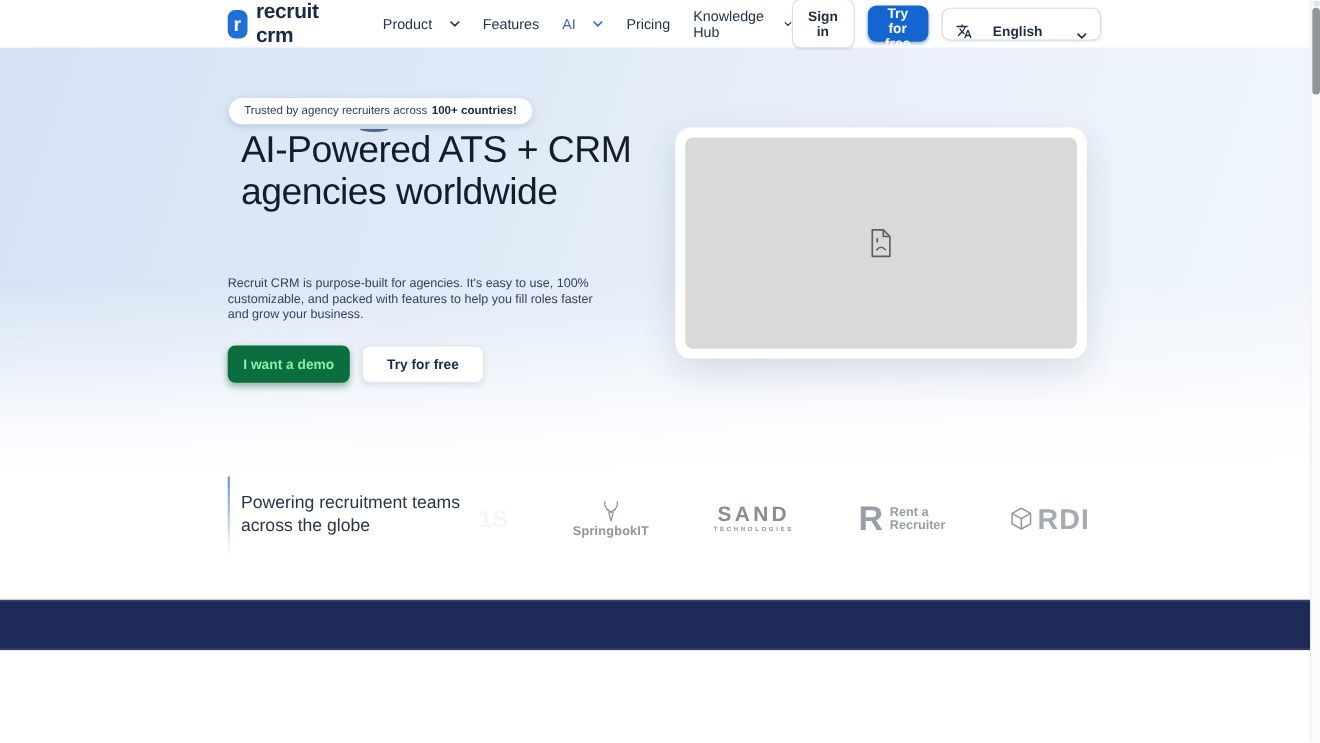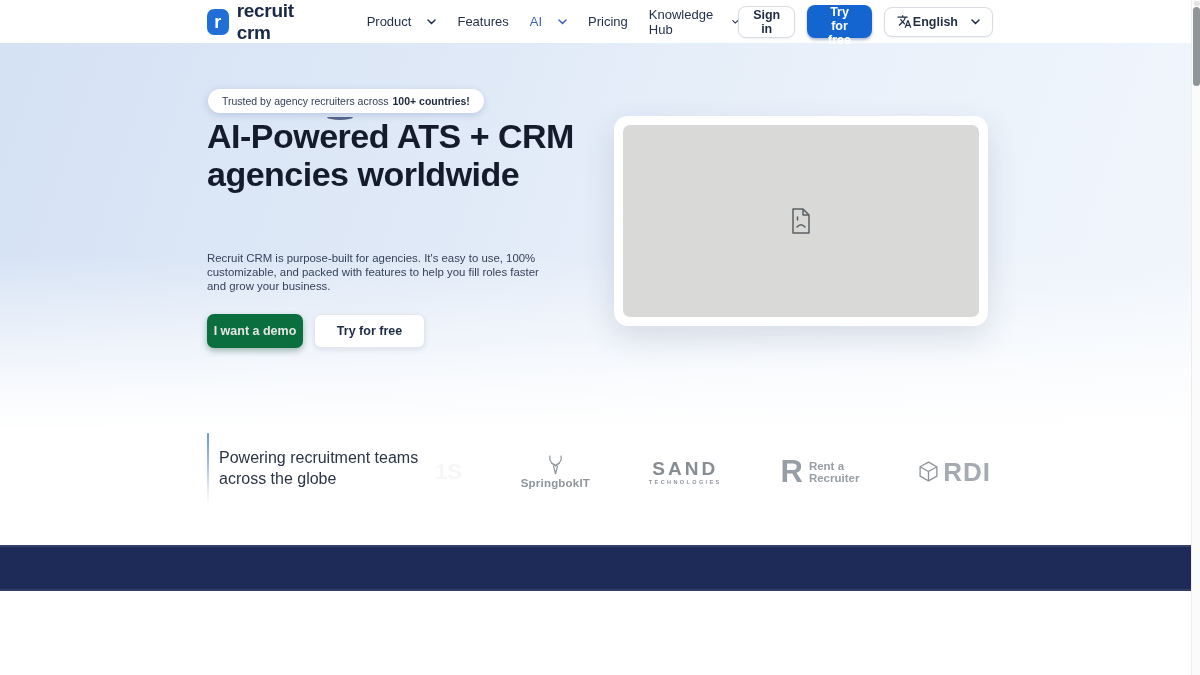--- a/index.html
+++ b/index.html
@@ -23,32 +23,32 @@
   .nav-links { display:flex; align-items:center; gap:21px; margin-left:50px; }
   .nav-link {
     display:flex; align-items:center; gap:16px; font-size:13px; font-weight:500;
     color:#24324d; cursor:pointer; text-decoration:none;
   }
   .nav-link.ai { color:#3d63c6; }
   .chev { display:inline-block; }
   .nav-actions { margin-left:auto; display:flex; align-items:center; gap:12px; }
   .btn { border:none; cursor:pointer; font-family:inherit; }
   .btn-signin {
-    height:32px; padding:0 14px; background:#fff; border:1px solid #d9dce2;
+    height:45px; padding:0 14px; background:#fff; border:1px solid #d9dce2;
     border-radius:8px; font-size:12.5px; font-weight:600; color:#1f2c43;
     box-shadow:0 1px 2px rgba(30,50,90,.08);
   }
   .btn-navblue {
     height:33px; padding:0 16px; background:#1565d0; border-radius:8px;
     font-size:12.5px; font-weight:700; color:#fff;
     box-shadow:0 2px 3px rgba(15,60,130,.35);
   }
   .lang {
     height:30px; padding:0 12px; background:#fff; border:1px solid #d9dce2;
-    border-radius:8px; display:flex; align-items:center; gap:1px; cursor:pointer;
+    border-radius:8px; display:flex; align-items:flex-end; gap:19px; cursor:pointer;
     font-size:12.5px; font-weight:600; color:#1f2c43;
     box-shadow:0 1px 2px rgba(30,50,90,.08);
   }
   .lang .chev { margin-left:12px; }
 
   
   .hero { height:387px; position:relative;
     background:linear-gradient(108deg,#d5e2f4 0%,#dfe9f7 35%,#eaf1fa 65%,#f1f6fc 100%);
   }
   .hero::after { content:""; position:absolute; inset:0; z-index:0;
@@ -60,27 +60,27 @@
     background:#fff; border-radius:13px; display:inline-flex; align-items:center; gap:4px;
     font-size:10.5px; color:#32405a; box-shadow:0 2px 7px rgba(90,120,170,.28);
     white-space:nowrap;
     justify-content:center;
   }
   .badge strong { color:#1d2940; font-weight:700; }
   .badge-squiggle {
     position:absolute; left:120px; top:71px; width:26px; height:6px;
     border-bottom:3px solid #2b3a66; border-radius:50%; opacity:.75;
   }
-  .hero-title { position:absolute; left:0; top:74px; font-weight:700; color:#141c2b; }
+  .hero-title { position:absolute; left:12px; top:74px; font-weight:400; color:#141c2b; }
   .hero-title .line { display:block; font-size:34px; line-height:38px; letter-spacing:-0.5px; white-space:nowrap; }
   .hero-desc { position:absolute; left:0; top:208px; color:#36425a; }
   .hero-desc .dline { display:block; font-size:11.4px; line-height:14px; white-space:nowrap; }
   .hero-ctas { position:absolute; left:0; top:271px; display:flex; gap:11px; }
   .btn-demo {
-    width:96px; height:34px; background:#0a6e3e; color:#e5e5e5; border-radius:7px;
+    width:111px; height:34px; background:#0a6e3e; color:#86efac; border-radius:7px;
     font-size:12.5px; font-weight:700; box-shadow:0 3px 6px rgba(8,70,40,.35);
   }
   .btn-try {
     width:111px; height:34px; background:#fff; color:#1c2a45; border-radius:7px;
     border:1px solid #e3e6ec; font-size:12.5px; font-weight:600;
     box-shadow:0 2px 5px rgba(60,80,120,.12);
   }
   .hero-media {
     position:absolute; left:407px; top:73px; width:374px; height:210px;
     background:#fff; border-radius:14px; padding:9px;

